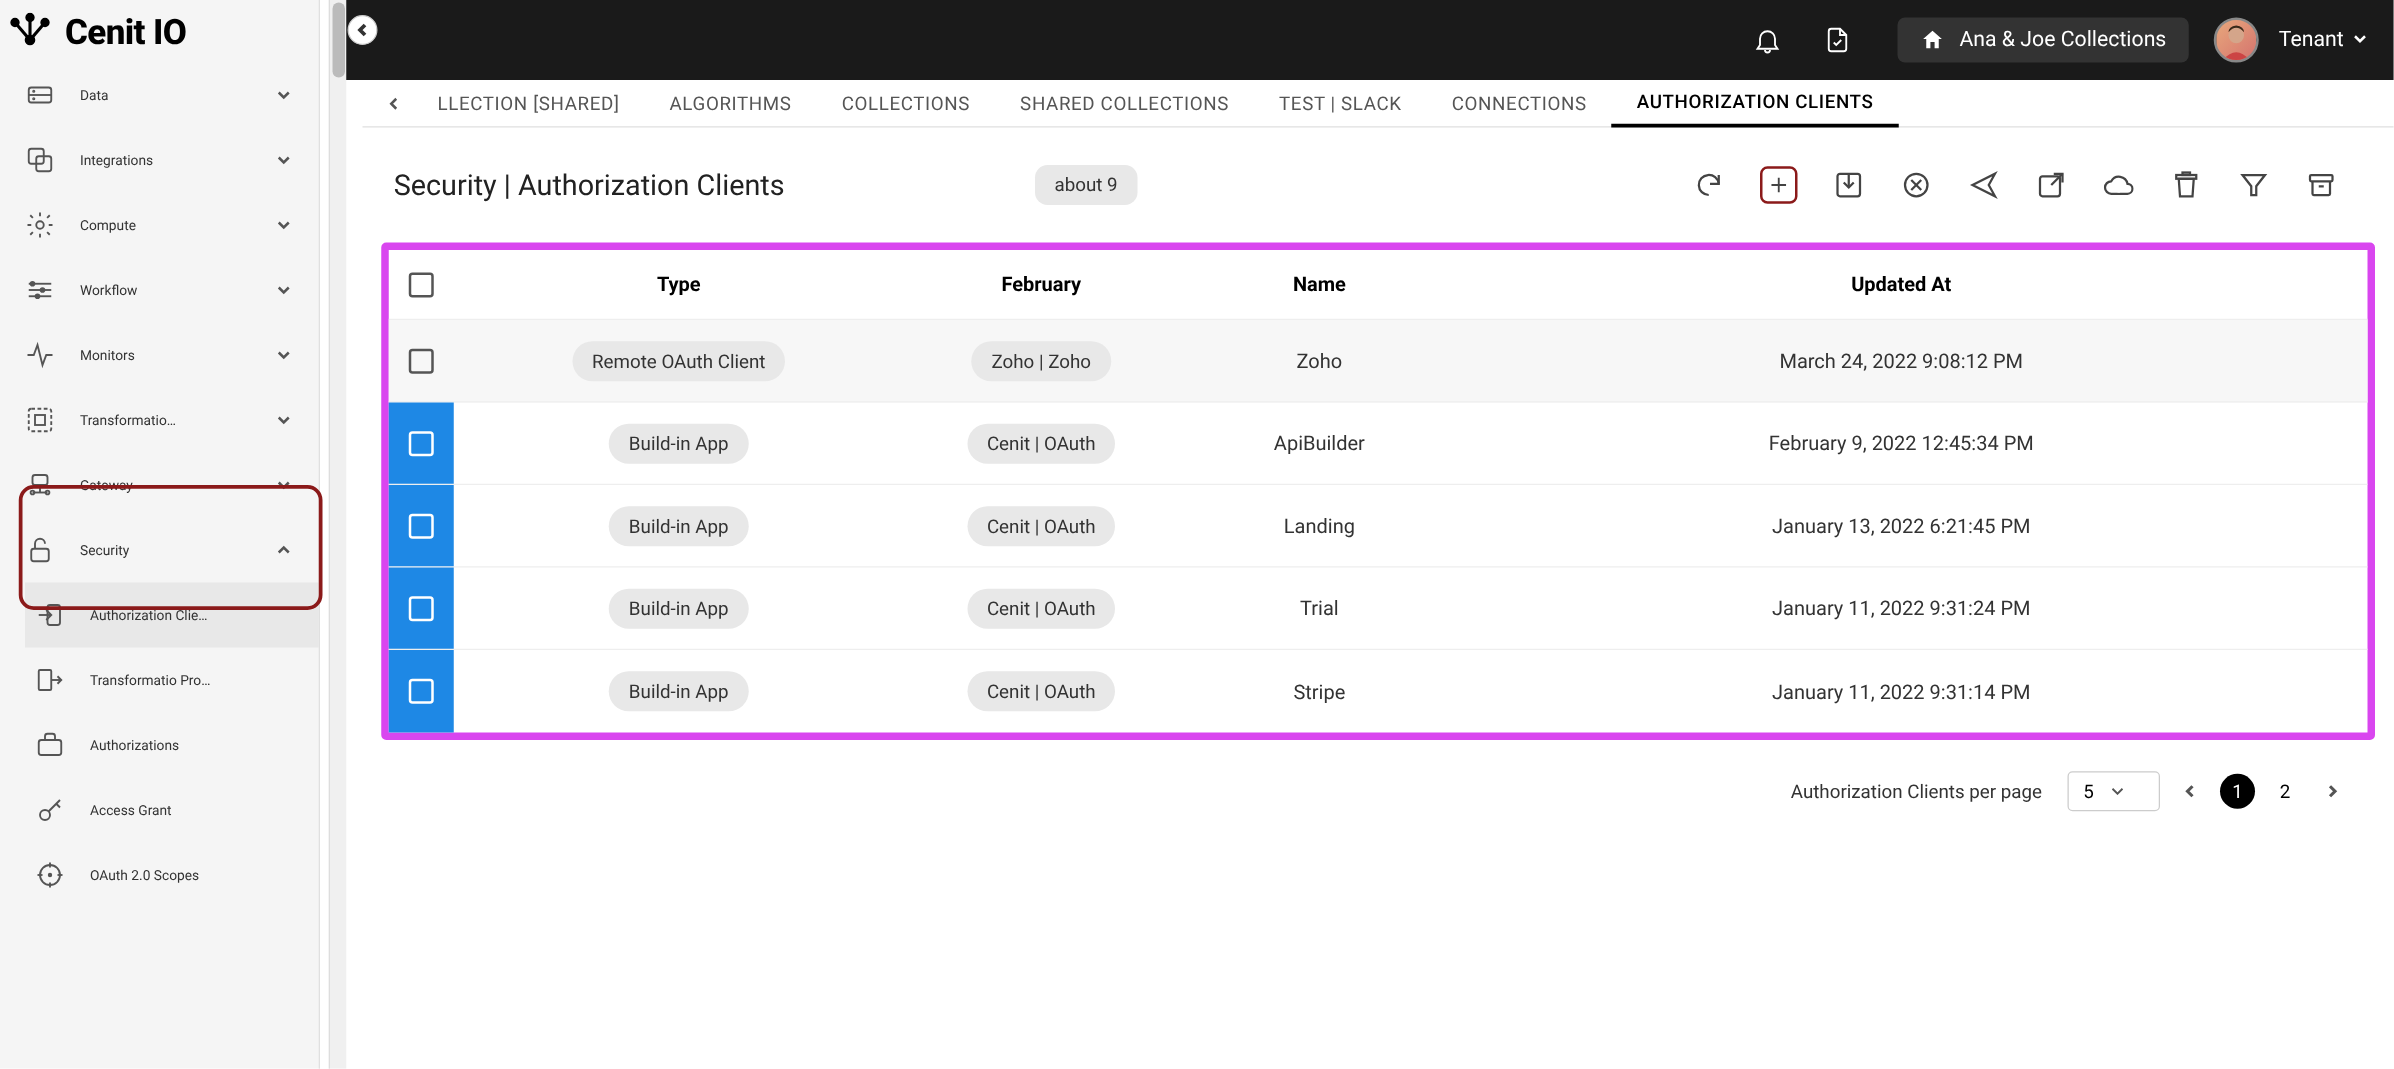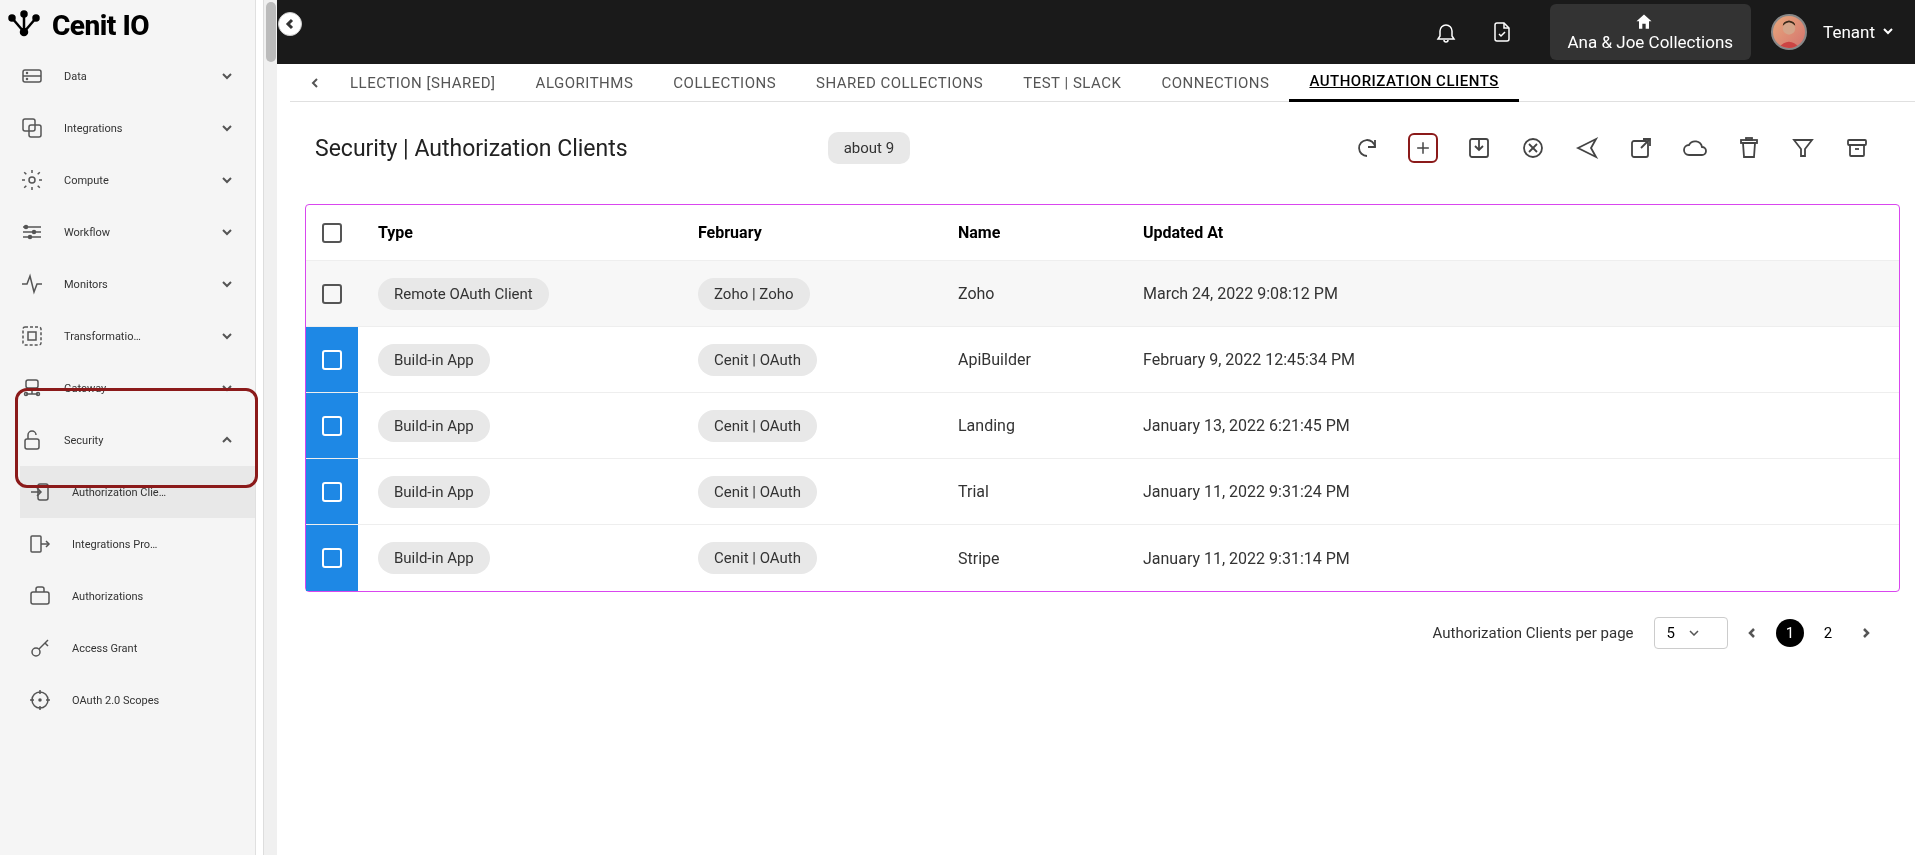--- a/index.html
+++ b/index.html
@@ -30,47 +30,47 @@
 
 
 .collapse-btn { position: absolute; left: 278px; top: 12px; width: 24px; height: 24px; background: #fff; border-radius: 50%; border: 1px solid #ccc; display: flex; align-items: center; justify-content: center; z-index: 20; cursor: pointer; }
 .collapse-btn svg { width: 12px; height: 12px; stroke: #333; fill: none; stroke-width: 3; }
 
 
 .header { position: absolute; left: 277px; top: 0; right: 0; height: 64px; background: #1a1a1a; display: flex; align-items: center; padding-right: 20px; }
 .header-spacer { flex: 1; }
 .header-icon { width: 40px; height: 40px; display: flex; align-items: center; justify-content: center; cursor: pointer; margin: 0 8px; }
 .header-icon svg { width: 24px; height: 24px; stroke: #fff; fill: none; stroke-width: 1.5; }
-.header-tenant-box { display: flex; align-items: center; background: #333; border-radius: 6px; padding: 8px 18px; margin: 0 20px; cursor: pointer; flex-direction: column; }
+.header-tenant-box { display: flex; align-items: center; background: #333; border-radius: 6px; padding: 8px 18px; margin: 0 20px; cursor: pointer; }
 .header-tenant-box svg { width: 20px; height: 20px; fill: #fff; margin-right: 12px; }
 .header-tenant-text { color: #fff; font-size: 17px; }
 .header-avatar { width: 36px; height: 36px; border-radius: 50%; background: linear-gradient(135deg, #e8a87c, #d4736e); margin-right: 16px; border:2px solid #888; overflow:hidden;}
 .header-tenant-label { color: #fff; font-size: 17px; margin-right: 6px; }
 .header-dropdown svg { width: 14px; height: 14px; stroke: #fff; fill: none; stroke-width: 2; }
 
 
 .tabs-bar { position: absolute; left: 290px; top: 64px; right: 0; height: 38px; background: #fff; border-bottom: 1px solid #e0e0e0; display: flex; align-items: center; padding-left: 10px; }
 .tabs-scroll-btn { width: 30px; height: 30px; display: flex; align-items: center; justify-content: center; cursor: pointer; }
 .tabs-scroll-btn svg { width: 12px; height: 12px; stroke: #555; fill: none; stroke-width: 2; }
 .tab { padding: 0 20px; height: 38px; display: flex; align-items: center; font-size: 15px; color: #555; cursor: pointer; letter-spacing: 0.5px; }
-.tab.active { color: #000; font-weight: 500; border-bottom: 3px solid #000; text-decoration: underline; }
+.tab.active { color: #000; font-weight: 500; border-bottom: 3px solid #000; }
 
 
 .main { position: absolute; left: 290px; top: 102px; right: 0; bottom: 0; padding: 20px 15px; }
 .title-row { display: flex; align-items: center; padding: 10px 10px 20px 10px; }
 .page-title { font-size: 23px; color: #222; font-weight: 400; }
 .count-badge { margin-left: 200px; background: #e8e8e8; padding: 7px 16px; border-radius: 10px; font-size: 15px; color: #333; }
 .title-row .spacer { flex: 1; }
 .action-icons { display: flex; align-items: center; gap: 28px; padding-right: 20px; }
 .action-icon { width: 26px; height: 26px; display: flex; align-items: center; justify-content: center; cursor: pointer; }
 .action-icon svg { width: 24px; height: 24px; stroke: #444; fill: none; stroke-width: 1.8; }
 .action-icon.highlighted { border: 2.5px solid #8b1a1a; border-radius: 6px; padding: 3px; width: 30px; height: 30px; }
 
 
-.table-container { background: #fff; border: 1px solid #d946ef; border-radius: 4px; margin-top: 20px; }
+.table-container { background: #fff; border: 6px solid #d946ef; border-radius: 4px; margin-top: 10px; text-align: center; }
 .table-header { display: flex; align-items: center; height: 56px; border-bottom: 1px solid #eee; }
 .table-row { display: flex; align-items: center; height: 66px; border-bottom: 1px solid #eee; }
 .table-row:last-child { border-bottom: none; }
 .cell-check { width: 52px; display: flex; align-items: center; justify-content: center; }
 .cell-check-selected { background: #1e88e5; height: 100%; }
 .checkbox { width: 20px; height: 20px; border: 2px solid #555; border-radius: 3px; }
 .checkbox-sel { width: 20px; height: 20px; border: 2.5px solid #fff; border-radius: 3px; }
 .cell-type { width: 340px; padding-left: 20px; }
 .cell-provider { width: 260px; }
 .cell-name { width: 185px; }
@@ -230,21 +230,21 @@
       <span class="sidebar-item-label">Authorization Clie…</span>
     </div>
     <div class="sidebar-item">
       <span class="sidebar-item-icon">
           <svg viewBox="0 0 24 24">
             <rect x="3" y="4" width="10" height="16" rx="1"></rect>
             <polyline points="13,12 21,12"></polyline>
             <polyline points="18,9 21,12 18,15"></polyline>
           </svg>
         </span>
-      <span class="sidebar-item-label">Integrations Pro…</span>
+      <span class="sidebar-item-label">Transformatio Pro…</span>
     </div>
     <div class="sidebar-item">
       <span class="sidebar-item-icon">
           <svg viewBox="0 0 24 24">
             <rect x="3" y="8" width="18" height="12" rx="2"></rect>
             <path d="M8 8V5a2 2 0 0 1 2-2h4a2 2 0 0 1 2 2v3"></path>
           </svg>
         </span>
       <span class="sidebar-item-label">Authorizations</span>
     </div>

